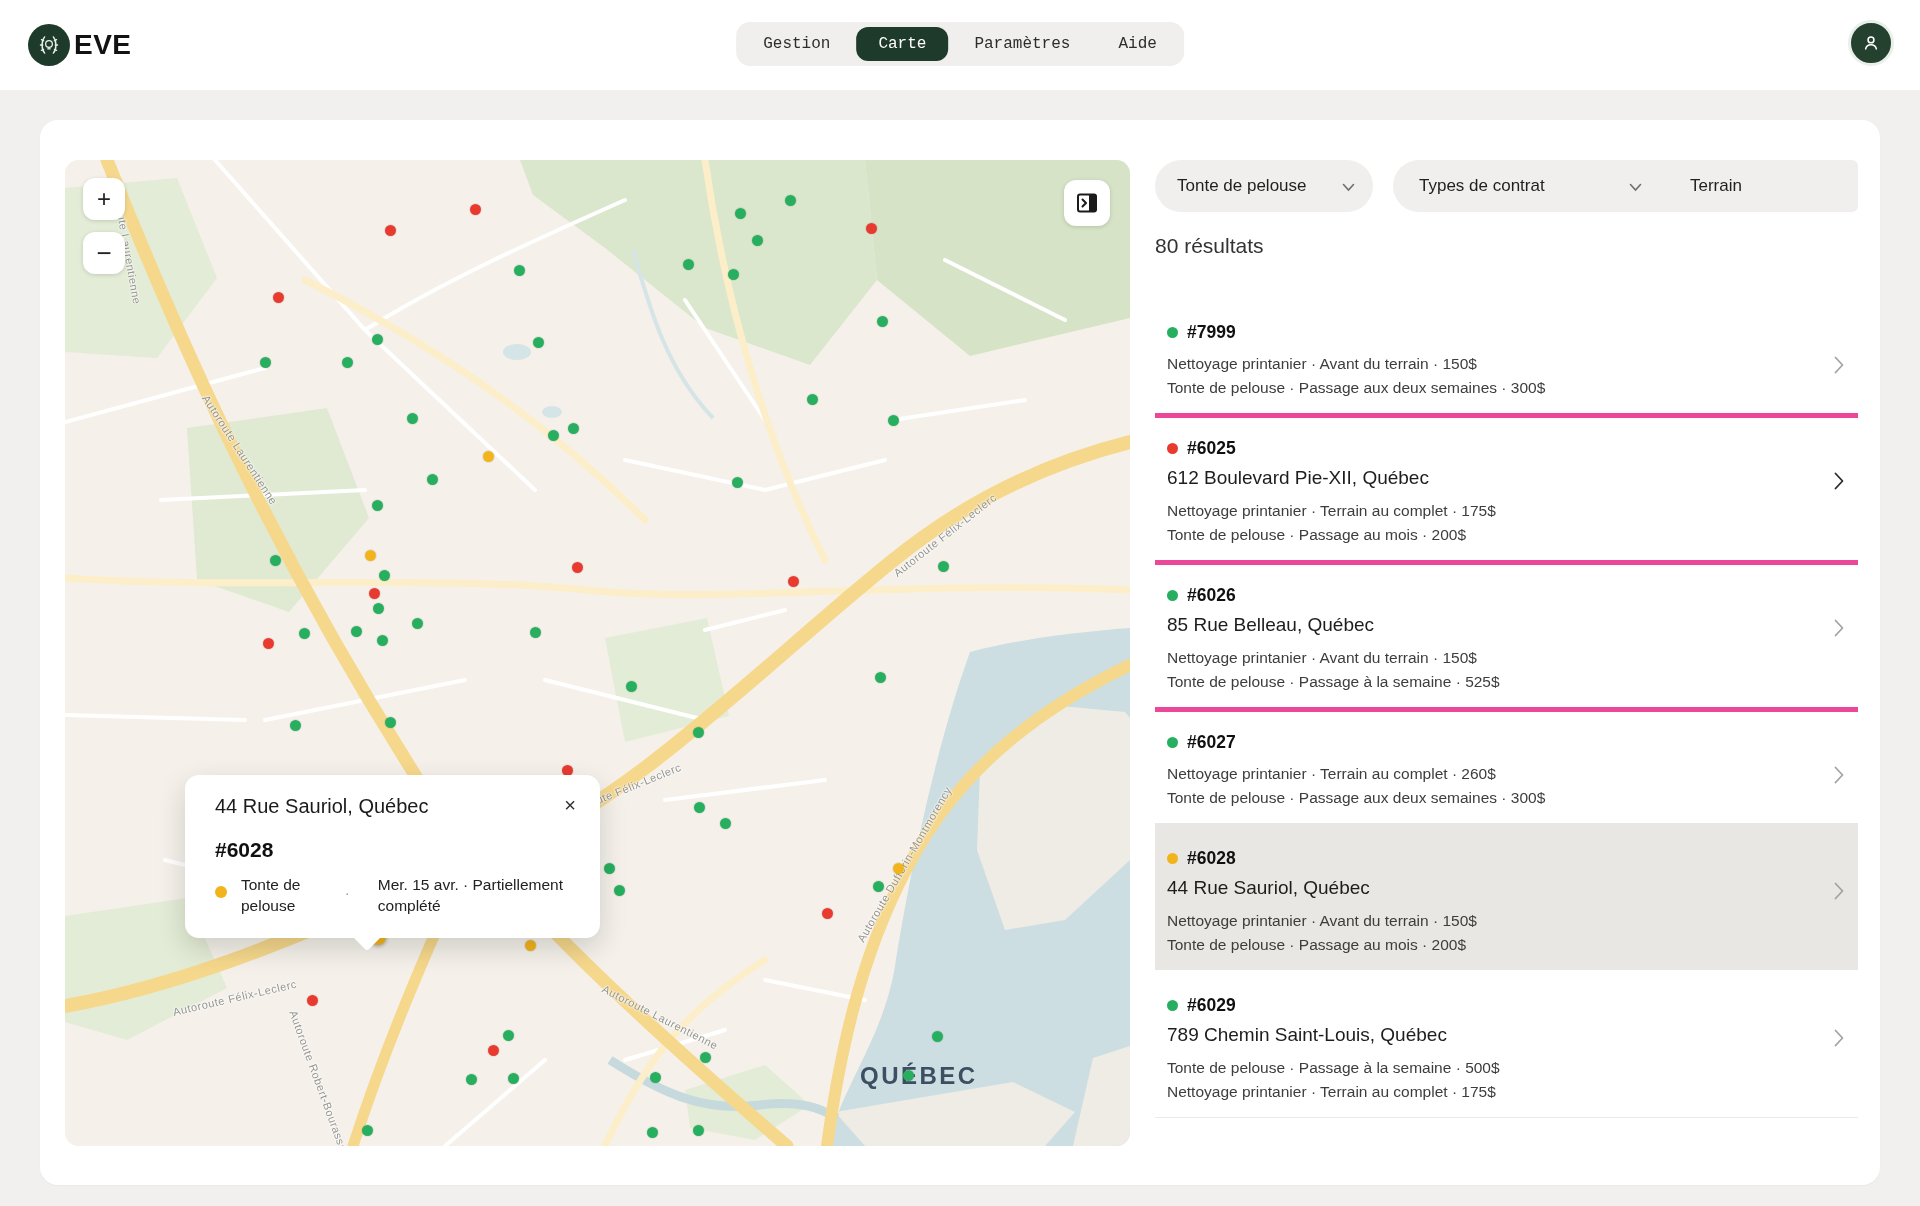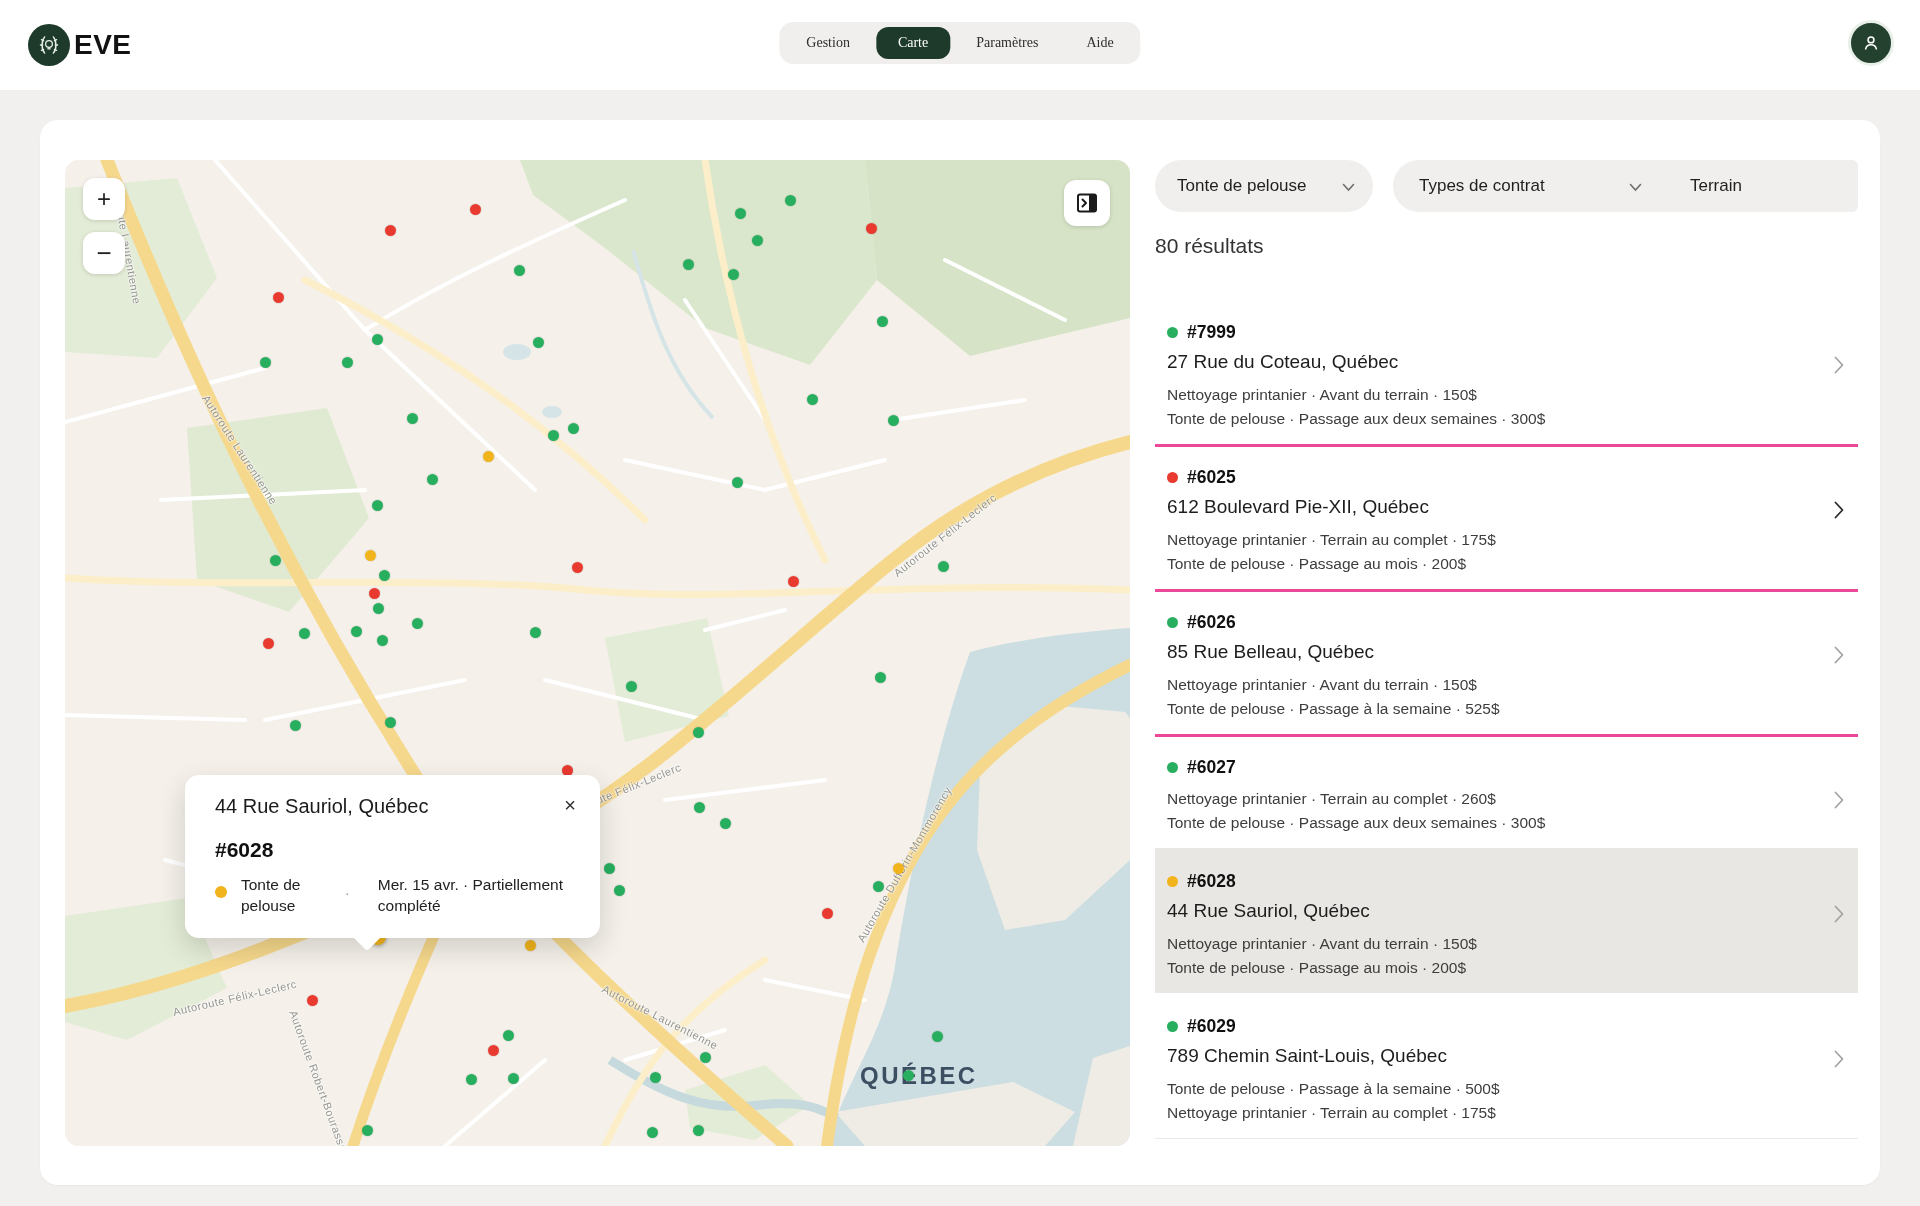--- a/index.html
+++ b/index.html
@@ -18,21 +18,21 @@
     width:42px; height:42px; border-radius:50%; background:#1e3a2b;
     display:flex; align-items:center; justify-content:center;
   }
   .brand-name { font-size:28px; font-weight:800; letter-spacing:.5px; color:#121212; }
   .nav-wrap {
     position:absolute; left:50%; top:22px; transform:translateX(-50%);
     background:#f0efed; border-radius:14px; padding:5px; display:flex; gap:4px;
   }
   .nav-tab {
     border:none; background:transparent; cursor:pointer;
-    font-family:Liberation Serif, serif; font-size:14px; color:#2d2d2d;
+    font-family:Liberation Mono, monospace; font-size:16px; color:#2d2d2d;
     padding:9px 22px; border-radius:12px; line-height:1;
   }
   .nav-tab.active { background:#1e3a2b; color:#ffffff; }
   .avatar {
     position:absolute; right:26px; top:20px; width:46px; height:46px;
     border-radius:50%; background:#24402f; display:flex; align-items:center;
     justify-content:center; cursor:pointer; border:3px solid #e9efe9;
   }
   
   .card {
@@ -103,21 +103,21 @@
   }
   .pill-service { width:218px; border-radius:26px; padding:0 18px 0 22px; }
   .pill-service .lbl { flex:1; }
   .pill-wide { flex:1; border-radius:26px 6px 6px 26px; padding:0 26px; }
   .pill-wide .lbl { width:210px; }
   .pill-wide .packages { margin-left:48px; }
   .chevron-down { flex:none; margin-top:2px; }
   .count { margin-top:22px; font-size:21px; color:#333333; }
   .list { margin-top:44px; border-bottom:1px solid #ecebe9; }
   .item { position:relative; padding:20px 44px 13px 12px; cursor:pointer; }
-  .item + .item { border-top:3px solid #ec4899; }
+  .item + .item { border-top:5px solid #ec4899; }
   .item.selected { background:#e9e7e3; }
   .item.selected, .item.selected + .item { border-top-color:transparent; }
   .item-head { display:flex; align-items:center; gap:9px; height:20px; }
   .status-dot { width:11px; height:11px; border-radius:50%; }
   .item-id { font-size:17.5px; font-weight:700; color:#101010; }
   .item-address { margin-top:8px; font-size:19px; color:#1d1d1d; line-height:23px; }
   .item-services { margin-top:10px; font-size:15.5px; color:#3d3d3d; line-height:24px; }
   .item-chev { position:absolute; right:14px; top:54px; color:#a5a39f; }
   .item-chev.dark { color:#2b2b2b; }
 </style>
@@ -335,21 +335,20 @@
     </div>
 
     <div class="count">80 résultats</div>
 
     <div class="list" id="list">
         <article class="item">
           <div class="item-head">
             <span class="status-dot" style="background: rgb(39, 174, 95);"></span>
             <span class="item-id">#7999</span>
           </div>
-          <div class="item-address">27 Rue du Coteau, Québec</div>
           <div class="item-services">
             <div>Nettoyage printanier · Avant du terrain · 150$</div>
             <div>Tonte de pelouse · Passage aux deux semaines · 300$</div>
           </div>
           <span class="item-chev"><svg width="10" height="18" viewBox="0 0 10 18" fill="none">
               <path d="M1.5 1.5 L8.5 9 L1.5 16.5" stroke="currentColor" stroke-width="1.8" stroke-linecap="round" stroke-linejoin="round"></path>
             </svg></span>
         </article>
         <article class="item">
           <div class="item-head">

